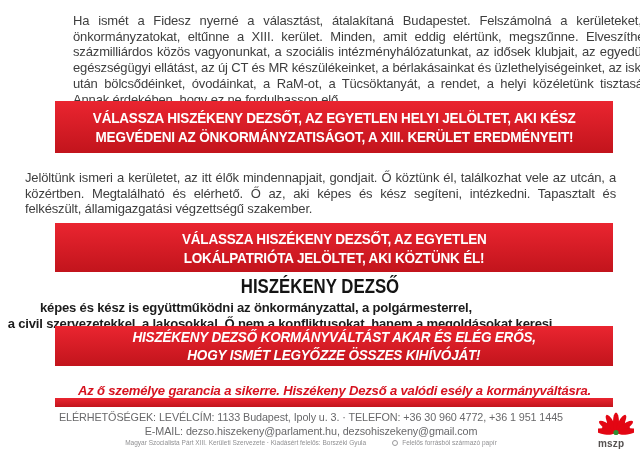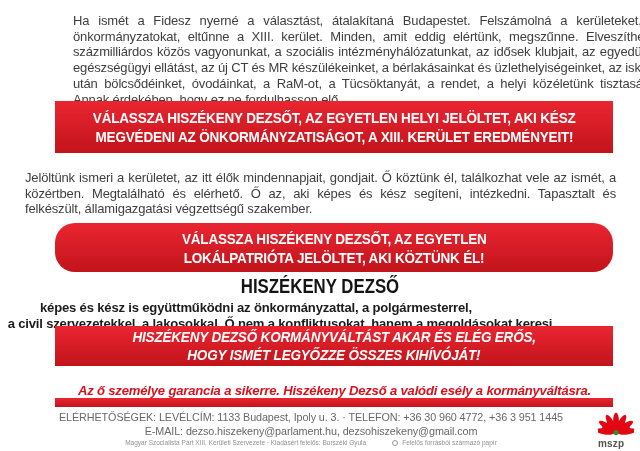--- a/index.html
+++ b/index.html
@@ -44,21 +44,21 @@
     color: #ffffff;
     font-weight: bold;
     font-size: 15px;
     line-height: 19px;
     white-space: nowrap;
     transform: scaleX(0.9);
     transform-origin: 50% 50%;
     letter-spacing: -0.2px;
   }
   .banner1 { top: 101px; height: 52px; }
-  .banner2 { top: 223px; height: 49px; border-radius: 20px; }
+  .banner2 { top: 223px; height: 49px; }
   .banner3 {
     position: absolute;
     left: 55px;
     top: 326px;
     width: 558px;
     font-style: italic;
   }
   .banner3-top {
     height: 40px;
     background: linear-gradient(180deg, var(--banner-red-top) 0%, var(--banner-red-bottom) 100%);
@@ -172,21 +172,21 @@
 
 <div class="page" style="--banner-red-top: #ea2530; --banner-red-bottom: #c2141c; --accent-red: #d6121f;">
 
   <div class="body-par intro">Ha ismét a Fidesz nyerné a választást, átalakítaná Budapestet. Felszámolná a kerületeket, az önkormányzatokat, eltűnne a XIII. kerület. Minden, amit eddig elértünk, megszűnne. Elveszíthetjük százmilliárdos közös vagyonunkat, a szociális intézményhálózatunkat, az idősek klubjait, az egyedülálló egészségügyi ellátást, az új CT és MR készülékeinket, a bérlakásainkat és üzlethelyiségeinket, az iskolák után bölcsődéinket, óvodáinkat, a RaM-ot, a Tücsöktanyát, a rendet, a helyi közéletünk tisztaságát. Annak érdekében, hogy ez ne fordulhasson elő,</div>
 
   <div class="banner banner1">
     <div class="banner-line">VÁLASSZA HISZÉKENY DEZSŐT, AZ EGYETLEN HELYI JELÖLTET, AKI KÉSZ</div>
     <div class="banner-line">MEGVÉDENI AZ ÖNKORMÁNYZATISÁGOT, A XIII. KERÜLET EREDMÉNYEIT!</div>
   </div>
 
-  <div class="body-par about">Jelöltünk ismeri a kerületet, az itt élők mindennapjait, gondjait. Ő köztünk él, találkozhat vele az ismét, a közértben. Megtalálható és elérhető. Ő az, aki képes és kész segíteni, intézkedni. Tapasztalt és felkészült, államigazgatási végzettségű szakember.</div>
+  <div class="body-par about">Jelöltünk ismeri a kerületet, az itt élők mindennapjait, gondjait. Ő köztünk él, találkozhat vele az utcán, a közértben. Megtalálható és elérhető. Ő az, aki képes és kész segíteni, intézkedni. Tapasztalt és felkészült, államigazgatási végzettségű szakember.</div>
 
   <div class="banner banner2">
     <div class="banner-line">VÁLASSZA HISZÉKENY DEZSŐT, AZ EGYETLEN</div>
     <div class="banner-line">LOKÁLPATRIÓTA JELÖLTET, AKI KÖZTÜNK ÉL!</div>
   </div>
 
   <div class="candidate-name">HISZÉKENY DEZSŐ</div>
 
   <div class="candidate-desc">
     <div class="desc-line">képes és kész is együttműködni az önkormányzattal, a polgármesterrel,</div>
@@ -198,21 +198,21 @@
       <div class="banner-line">HISZÉKENY DEZSŐ KORMÁNYVÁLTÁST AKAR ÉS ELÉG ERŐS,</div>
       <div class="banner-line">HOGY ISMÉT LEGYŐZZE ÖSSZES KIHÍVÓJÁT!</div>
     </div>
     <div class="banner3-strip">
       <div class="strip-text">Az ő személye garancia a sikerre. Hiszékeny Dezső a valódi esély a kormányváltásra.</div>
     </div>
     <div class="banner3-bottom"></div>
   </div>
 
   <div class="contact">
-    <div>ELÉRHETŐSÉGEK: LEVÉLCÍM: 1133 Budapest, Ipoly u. 3. · TELEFON: +36 30 960 4772, +36 3 951 1445</div>
+    <div>ELÉRHETŐSÉGEK: LEVÉLCÍM: 1133 Budapest, Ipoly u. 3. · TELEFON: +36 30 960 4772, +36 1 951 1445</div>
     <div>E-MAIL: dezso.hiszekeny@parlament.hu, dezsohiszekeny@gmail.com</div>
   </div>
 
   <div class="imprint-row">
     <span>Magyar Szocialista Párt XIII. Kerületi Szervezete · Kiadásért felelős: Borszéki Gyula</span>
     <span class="gap"></span>
     <span class="paper-badge-icon"></span>
     <span>Felelős forrásból származó papír</span>
   </div>
 

